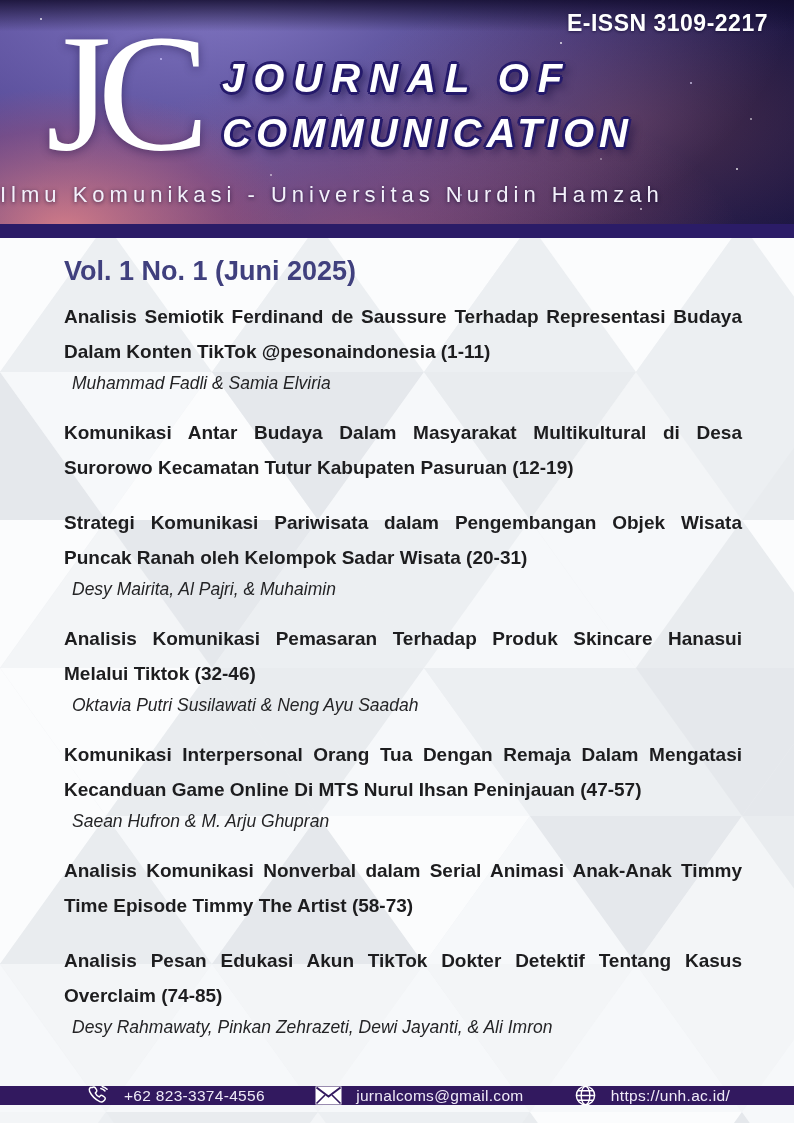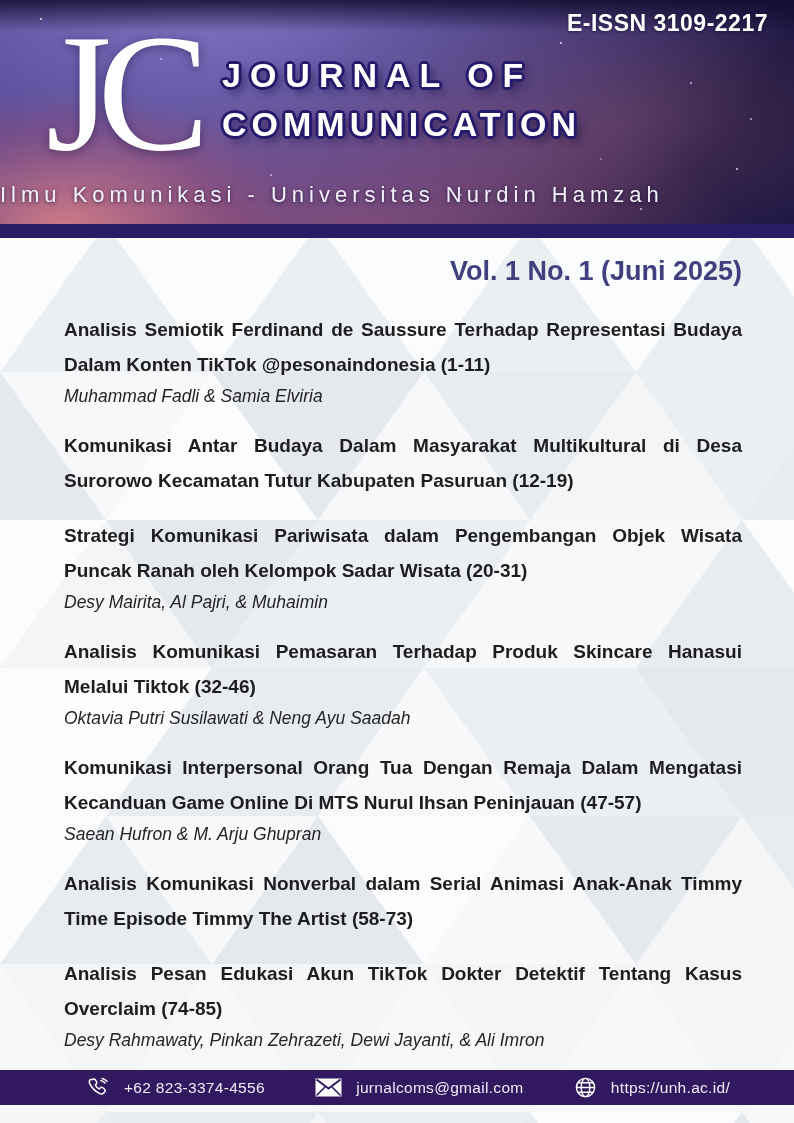--- a/index.html
+++ b/index.html
@@ -39,61 +39,62 @@
     text-shadow:0 1px 3px rgba(10,5,40,.6);
   }
   .logo{
     position:absolute; left:46px; top:8px;
     font-family:"Liberation Serif", serif;
     font-size:168px; line-height:1; color:#ffffff; letter-spacing:-14px;
     text-shadow:0 2px 10px rgba(20,10,60,.45);
   }
   .jtitle{ position:absolute; left:222px; top:58px; }
   .jtitle .l1, .jtitle .l2{
-    color:#ffffff; font-weight:700; font-size:34px; line-height:1;
+    color:#ffffff; font-weight:700; font-size:40px; line-height:1;
     letter-spacing:9px; white-space:nowrap;
     text-shadow:
       3px 0 0 #251a6b, -3px 0 0 #251a6b, 0 3px 0 #251a6b, 0 -3px 0 #251a6b,
       2px 2px 0 #251a6b, -2px 2px 0 #251a6b, 2px -2px 0 #251a6b, -2px -2px 0 #251a6b,
       5px 5px 8px rgba(16,8,55,.65);
+    font-style: italic;
   }
   .jtitle .l2{ margin-top:15px; letter-spacing:5px; }
   .hsub{
     position:absolute; left:0; bottom:16px; width:100%; text-align:left;
     color:#f3f1fb; font-size:22px; font-weight:500; letter-spacing:5px;
     white-space:nowrap; text-shadow:0 1px 4px rgba(10,5,40,.7);
   }
   .hband{
     position:absolute; left:0; top:224px; width:794px; height:14px; z-index:2;
     background:var(--header-band, #2b1c67);
   }
 
   
   .main{
     position:absolute; left:0; top:238px; width:794px; z-index:1;
     padding:18px 52px 0 64px;
   }
   .issue{
-    text-align:right; font-size:27px; font-weight:700;
-    color:var(--issue-heading, #40407e); margin-bottom:25px;
+    font-size:27px; font-weight:700;
+    color:var(--issue-heading, #40407e); margin-bottom:12px;
   }
   .article{ margin-bottom:20px; }
   .article-title{
     font-size:19px; line-height:35px; font-weight:700;
     color:var(--title-text, #1d1d1f);
     text-align:justify; text-justify:inter-word;
   }
   .article-authors{
     font-size:17.5px; line-height:24px; font-style:italic;
-    color:#242426; margin-top:2px;
+    color:#242426; margin-top:2px;margin-left:8px;
   }
 
   
   .ftr{
-    position:absolute; left:0; bottom:18px; width:794px; height:35px; z-index:3;
+    position:absolute; left:0; bottom:18px; width:794px; height:19px; z-index:3;
     background:var(--footer-bar, #32195f);
     display:flex; align-items:center; justify-content:space-between;
     padding-left:86px; padding-right:64px;
   }
   .fitem{ display:flex; align-items:center; gap:14px; }
   .fitem .txt{ color:#efeaf8; font-size:15.5px; letter-spacing:.3px; }
   .ficon{ display:inline-flex; align-items:center; }
 </style>
 </head>
 <body>

